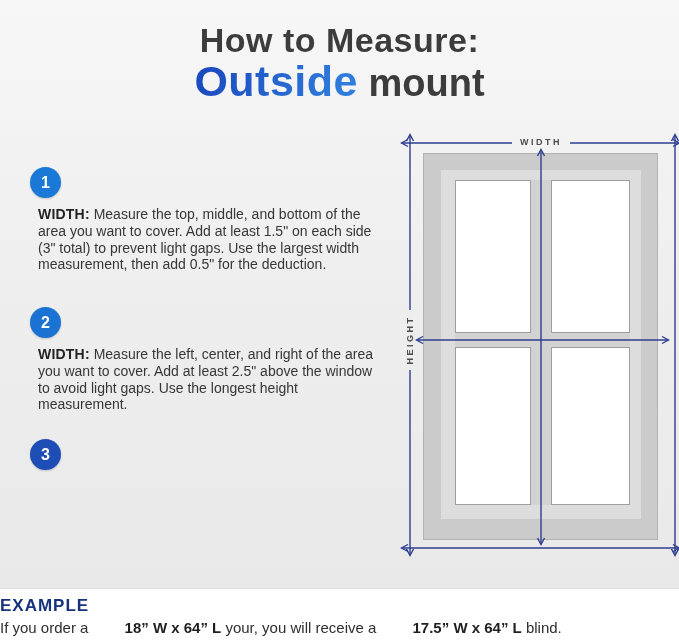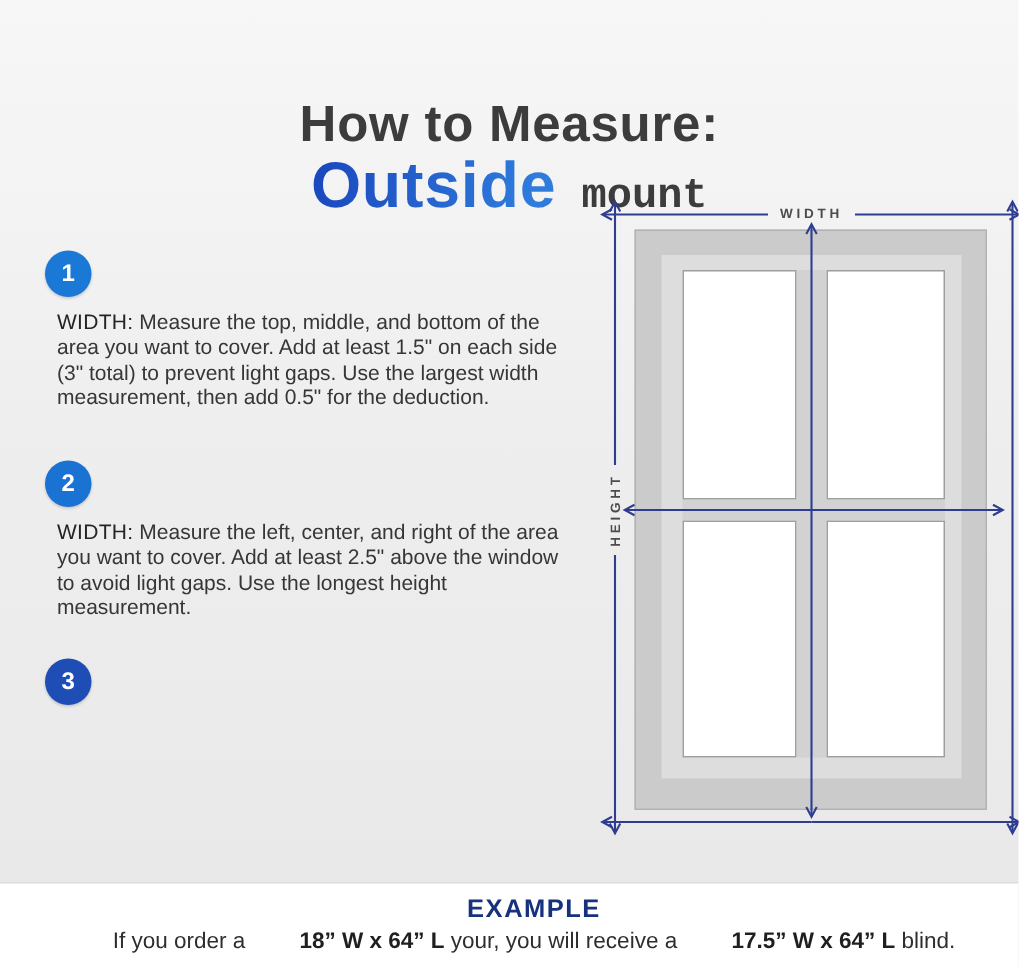--- a/index.html
+++ b/index.html
@@ -4,45 +4,45 @@
 <style>
   html,body { margin:0; padding:0; }
   body { font-family:"Liberation Sans","DejaVu Sans",sans-serif; }
   .canvas {
     position:relative; width:679px; height:644px; overflow:hidden;
     background:linear-gradient(180deg,#f7f7f7 0%,#eeeeee 45%,#e8e8e9 100%);
   }
 
   
   .title { position:absolute; top:22px; left:0; width:100%; text-align:center; color:#3c3c3c; }
-  .t1 { font-size:34px; font-weight:700; letter-spacing:0.5px; line-height:1.1;margin-top:43px; }
+  .t1 { font-size:34px; font-weight:700; letter-spacing:0.5px; line-height:1.1; }
   .t2 { margin-top:0px; line-height:1.05; }
   .hl {
     font-size:43px; font-weight:800; letter-spacing:0.5px;
     color:#1d55c9;
     background:linear-gradient(100deg,#1a46bd 0%,#2f7cdd 90%);
     -webkit-background-clip:text; background-clip:text;text-decoration:underline;
     -webkit-text-fill-color:transparent;
   }
-  .t2rest { font-size:28px; font-weight:700; color:#3c3c3c;font-family:Liberation Mono, monospace; }
+  .t2rest { font-size:38px; font-weight:700; color:#3c3c3c; }
 
   
   .step { position:absolute; left:30px; width:348px; }
   .step.s1 { top:167px; }
   .step.s2 { top:307px; }
   .step.s3 { top:439px; }
   .badge {
     width:31px; height:31px; border-radius:50%;
     background:#1a79d7; color:#fff; font-weight:700; font-size:16px;
     display:flex; align-items:center; justify-content:center;
     box-shadow:0 1px 2px rgba(0,0,0,0.18);
   }
   .stext { margin:8px 0 0 8px; font-size:14px; line-height:1.2; color:#363636; }
   .s3 .stext { margin-top:13px; }
-  .stext strong { font-weight:400; color:#242424; letter-spacing:0.2px; }
+  .stext strong { font-weight:700; color:#242424; letter-spacing:0.2px; }
 
   
   .diagram { position:absolute; left:396px; top:128px; width:295px; height:440px;text-decoration:underline; }
   .window {
     position:absolute; left:27px; top:25px; width:235px; height:387px;
     background:#cbcbcb; border:1px solid #b2b2b2; box-sizing:border-box;
   }
   .jamb { position:absolute; left:17px; top:16px; right:16px; bottom:20px; background:#dddddd; }
   .panes {
     position:absolute; left:31px; top:26px; width:175px; height:325px;
@@ -56,21 +56,21 @@
   .wlabel { position:absolute; left:103px; top:9px; width:84px; text-align:center; }
   .hlabel {
     position:absolute; left:14px; top:212px; white-space:nowrap;
     transform:translate(-50%,-50%) rotate(-90deg);
   }
 
   
   .example {
     position:absolute; left:0; bottom:0; width:100%; height:56px;
     background:#ffffff; border-top:1px solid #dcdcdc;
-    text-align:center; box-sizing:border-box; padding-top:7px;padding-left:33px;
+    text-align:left; box-sizing:border-box; padding-top:7px;
   }
   .exh { font-size:17px; font-weight:800; color:#16327d; letter-spacing:1px; }
   .exline { margin:3px 0 0; font-size:15px; color:#2e2e2e; }
   .exline strong { font-weight:700; color:#1f1f1f;margin-left:32px; }
 </style>
 </head>
 <body>
 
 <div class="canvas">
 

